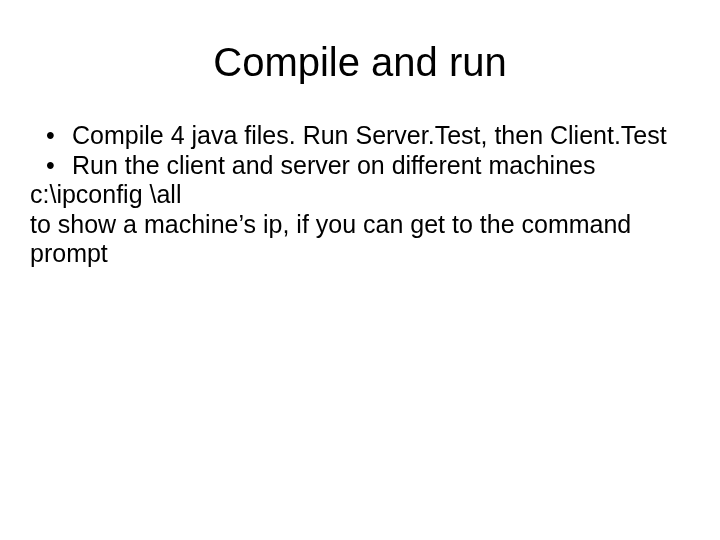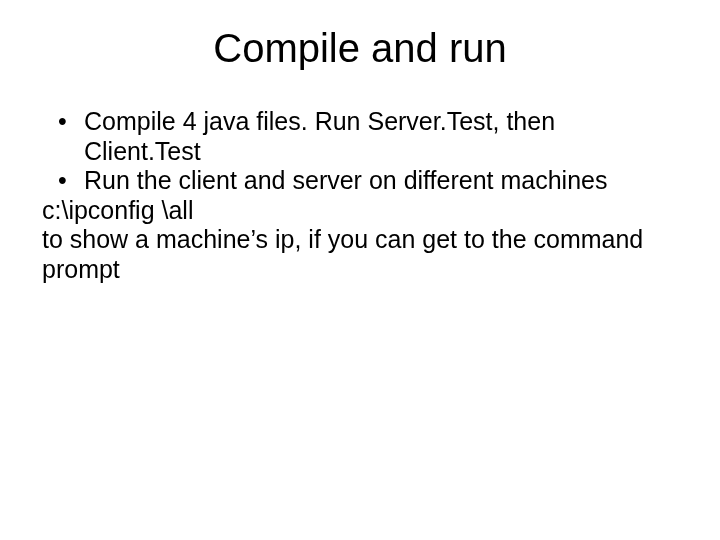--- a/index.html
+++ b/index.html
@@ -8,37 +8,37 @@
     width: 720px;
     height: 540px;
     background: #ffffff;
     font-family: Arial, Helvetica, sans-serif;
     color: #000;
   }
   .slide {
     width: 720px;
     height: 448px;
     box-sizing: border-box;
-    padding: 20px 30px 20px 30px;
+    padding: 34px 30px 20px 30px;
     position: relative;
   }
   .title {
     text-align: center;
     font-size: 40px;
     font-weight: 400;
     margin-top: 6px;
     margin-bottom: 36px;
   }
   .body {
     font-size: 25px;
     line-height: 1.18;
   }
   .body ul {
     list-style: none;
-    margin: 12px;
+    margin: 0;
     padding: 0;
   }
   .body li.bullet {
     position: relative;
     padding-left: 42px;
     margin: 0;
   }
   .body li.bullet::before {
     content: "•";
     position: absolute;

